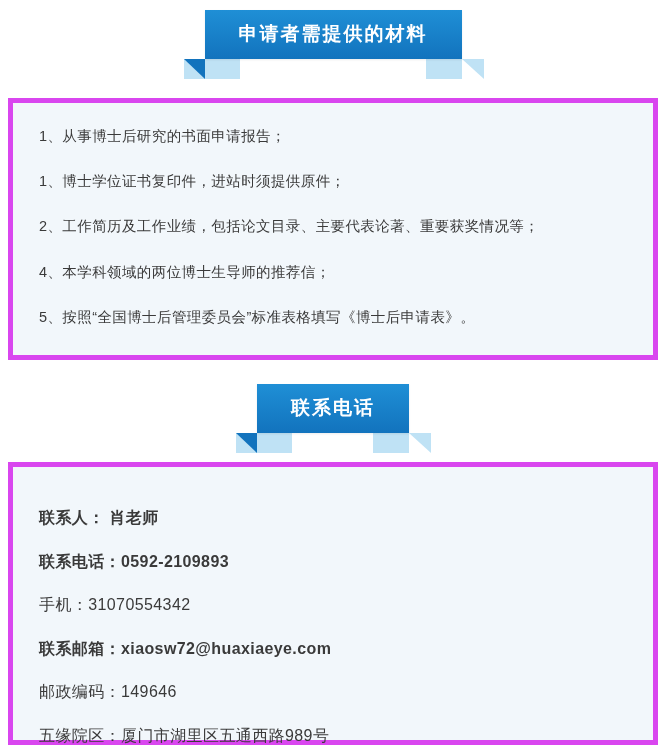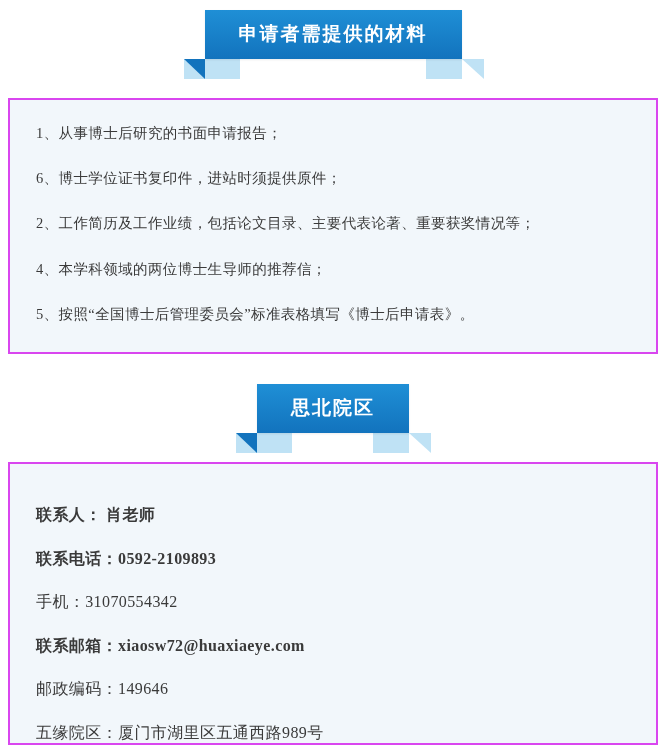--- a/index.html
+++ b/index.html
@@ -94,23 +94,22 @@
     top: 0;
     width: 0;
     height: 0;
     border-left: 0px solid transparent;
     border-bottom: 0px solid #ffffff;
   }
 
   
   .panel {
     background: #f2f7fb;
-    border: 2px solid #d946ef;
+    border: 5px solid #d946ef;
     box-sizing: border-box;
-    font-family: Liberation Serif, serif;
   }
 
   .req-panel {
     position: absolute;
     left: 8px;
     right: 8px;
     top: 98px;
     padding: 22px 26px 26px 26px;
   }
   .req-item {
@@ -159,32 +158,32 @@
     <div class="banner">
       <div class="tail-left"></div>
       <div class="tail-right"></div>
       <div class="fold-left"></div>
       <div class="ribbon">申请者需提供的材料</div>
     </div>
   </div>
 
   <div class="panel req-panel">
     <p class="req-item">1、从事博士后研究的书面申请报告；</p>
-    <p class="req-item">6、博士学位证书复印件，进站时须提供原件；</p>
+    <p class="req-item">1、博士学位证书复印件，进站时须提供原件；</p>
     <p class="req-item">2、工作简历及工作业绩，包括论文目录、主要代表论著、重要获奖情况等；</p>
     <p class="req-item">4、本学科领域的两位博士生导师的推荐信；</p>
     <p class="req-item">5、按照“全国博士后管理委员会”标准表格填写《博士后申请表》。</p>
   </div>
 
   <div class="banner-wrap banner-2">
     <div class="banner">
       <div class="tail-left"></div>
       <div class="tail-right"></div>
       <div class="fold-left"></div>
-      <div class="ribbon">思北院区</div>
+      <div class="ribbon">联系电话</div>
     </div>
   </div>
 
   <div class="panel contact-panel">
     <p class="contact-line bold">联系人： 肖老师</p>
     <p class="contact-line bold">联系电话：0592-2109893</p>
     <p class="contact-line">手机：31070554342</p>
     <p class="contact-line bold">联系邮箱：xiaosw72@huaxiaeye.com</p>
     <p class="contact-line">邮政编码：149646</p>
     <p class="contact-line">五缘院区：厦门市湖里区五通西路989号</p>

